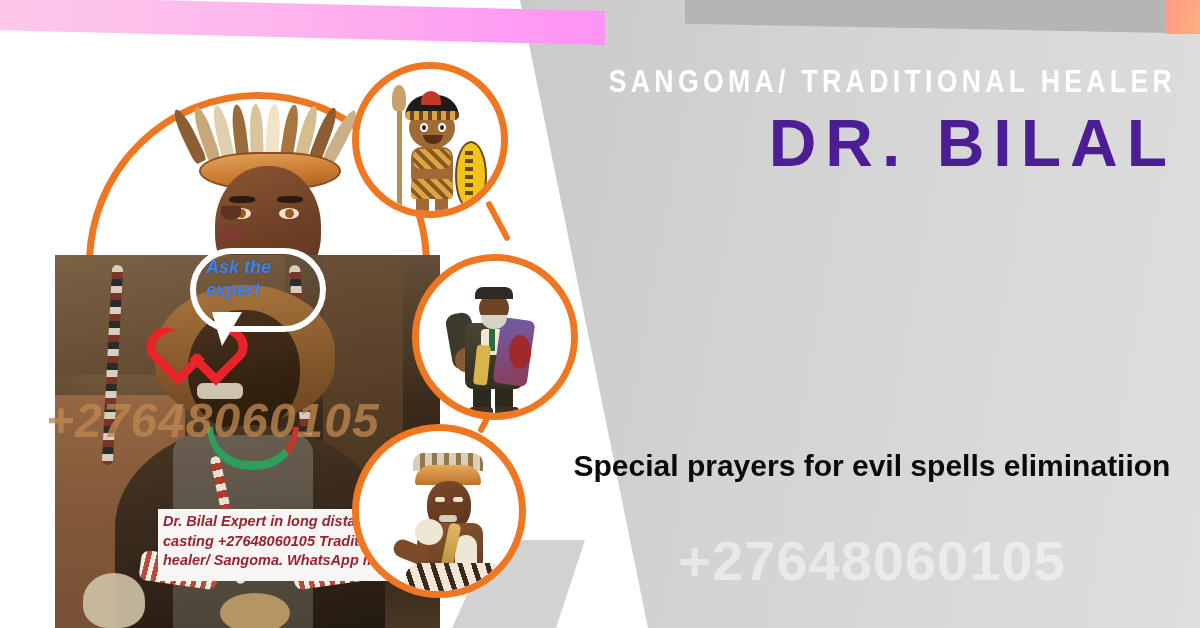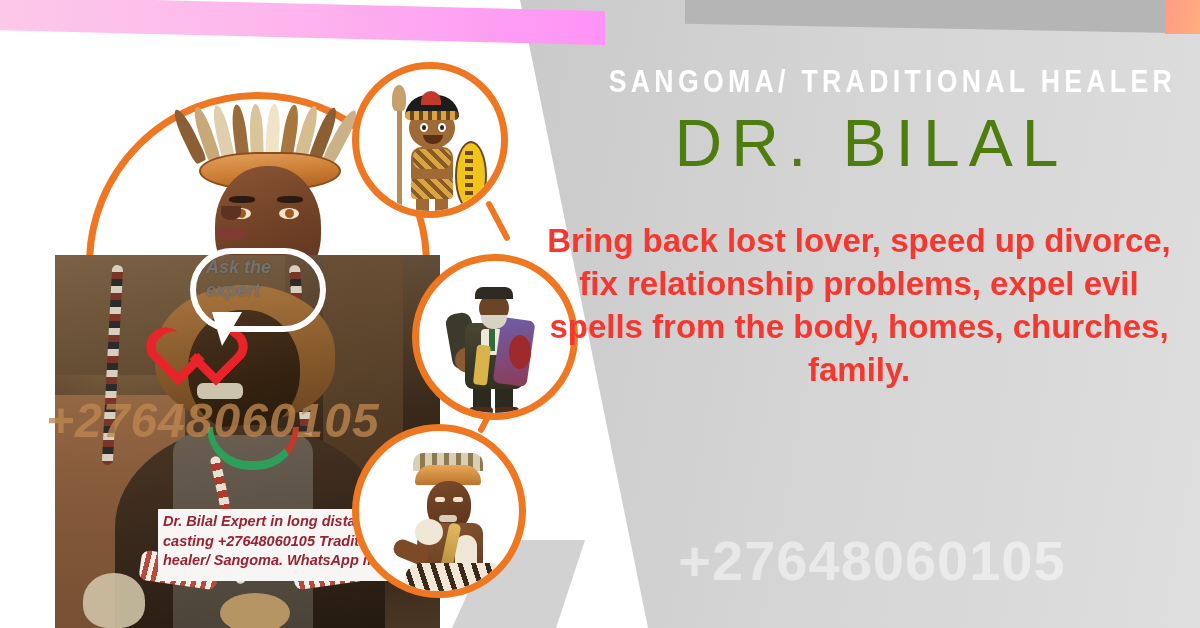--- a/index.html
+++ b/index.html
@@ -170,21 +170,21 @@
   .bubble{
     position:absolute;left:190px;top:248px;width:124px;height:72px;
     border:6px solid #ffffff;border-radius:42px;background:transparent;
   }
   .bubble-tail{
     position:absolute;left:212px;top:312px;width:0;height:0;
     border-left:10px solid transparent;border-right:20px solid transparent;border-top:34px solid #ffffff;
   }
   .bubble-text{
     position:absolute;left:206px;top:256px;width:110px;
-    font-size:18px;font-weight:bold;font-style:italic;color:#737373;line-height:1.25;
+    font-size:18px;font-weight:bold;font-style:italic;color:#3b82f6;line-height:1.25;
     text-shadow:0 0 2px rgba(0,0,0,.25);
   }
 
   
   .wm-photo{
     position:absolute;left:46px;top:393px;
     font-size:48px;font-style:italic;font-weight:bold;
     color:rgba(190,135,80,.78);letter-spacing:1px;white-space:nowrap;
   }
 
@@ -263,21 +263,21 @@
   .r-kicker{
     position:absolute;left:566px;top:64px;width:610px;
     text-align:center;color:#ffffff;font-weight:bold;
     font-size:31px;letter-spacing:5px;
     font-family:"Liberation Sans Narrow","Liberation Sans",sans-serif;
     transform:scaleX(.86);transform-origin:center;
     white-space:nowrap;
   }
   .r-name{
     position:absolute;left:566px;top:105px;width:610px;
-    text-align:center;color:#4d7c0f;font-weight:normal;
+    text-align:right;color:#4c1d95;font-weight:bold;
     font-size:66px;letter-spacing:9px;white-space:nowrap;
   }
   .r-red{
     position:absolute;left:538px;top:220px;width:642px;
     text-align:center;color:#f6372f;font-weight:bold;
     font-size:33px;line-height:1.30;
   }
   .r-black{
     position:absolute;left:566px;top:446px;width:612px;
     text-align:center;color:#0a0a0a;font-weight:bold;
@@ -427,18 +427,18 @@
     <div class="c3-sash"></div>
     <div class="c3-armL"></div>
       <div class="c3-legR"></div>
     <div class="c3-skirt"></div>
   </div>
 
   <div class="r-kicker">SANGOMA/ TRADITIONAL HEALER</div>
 
   <div class="r-name">DR.  BILAL</div>
 
-  <div class="r-red">Bring back lost lover, speed up divorce, fix relationship problems, expel evil spells from the body, homes, churches, family.</div>
-
+
+  <div class="r-black">Special prayers for  evil spells eliminatiion</div>
 
   <div class="r-wm">+27648060105</div>
 
 </div>
 
 </body></html>

